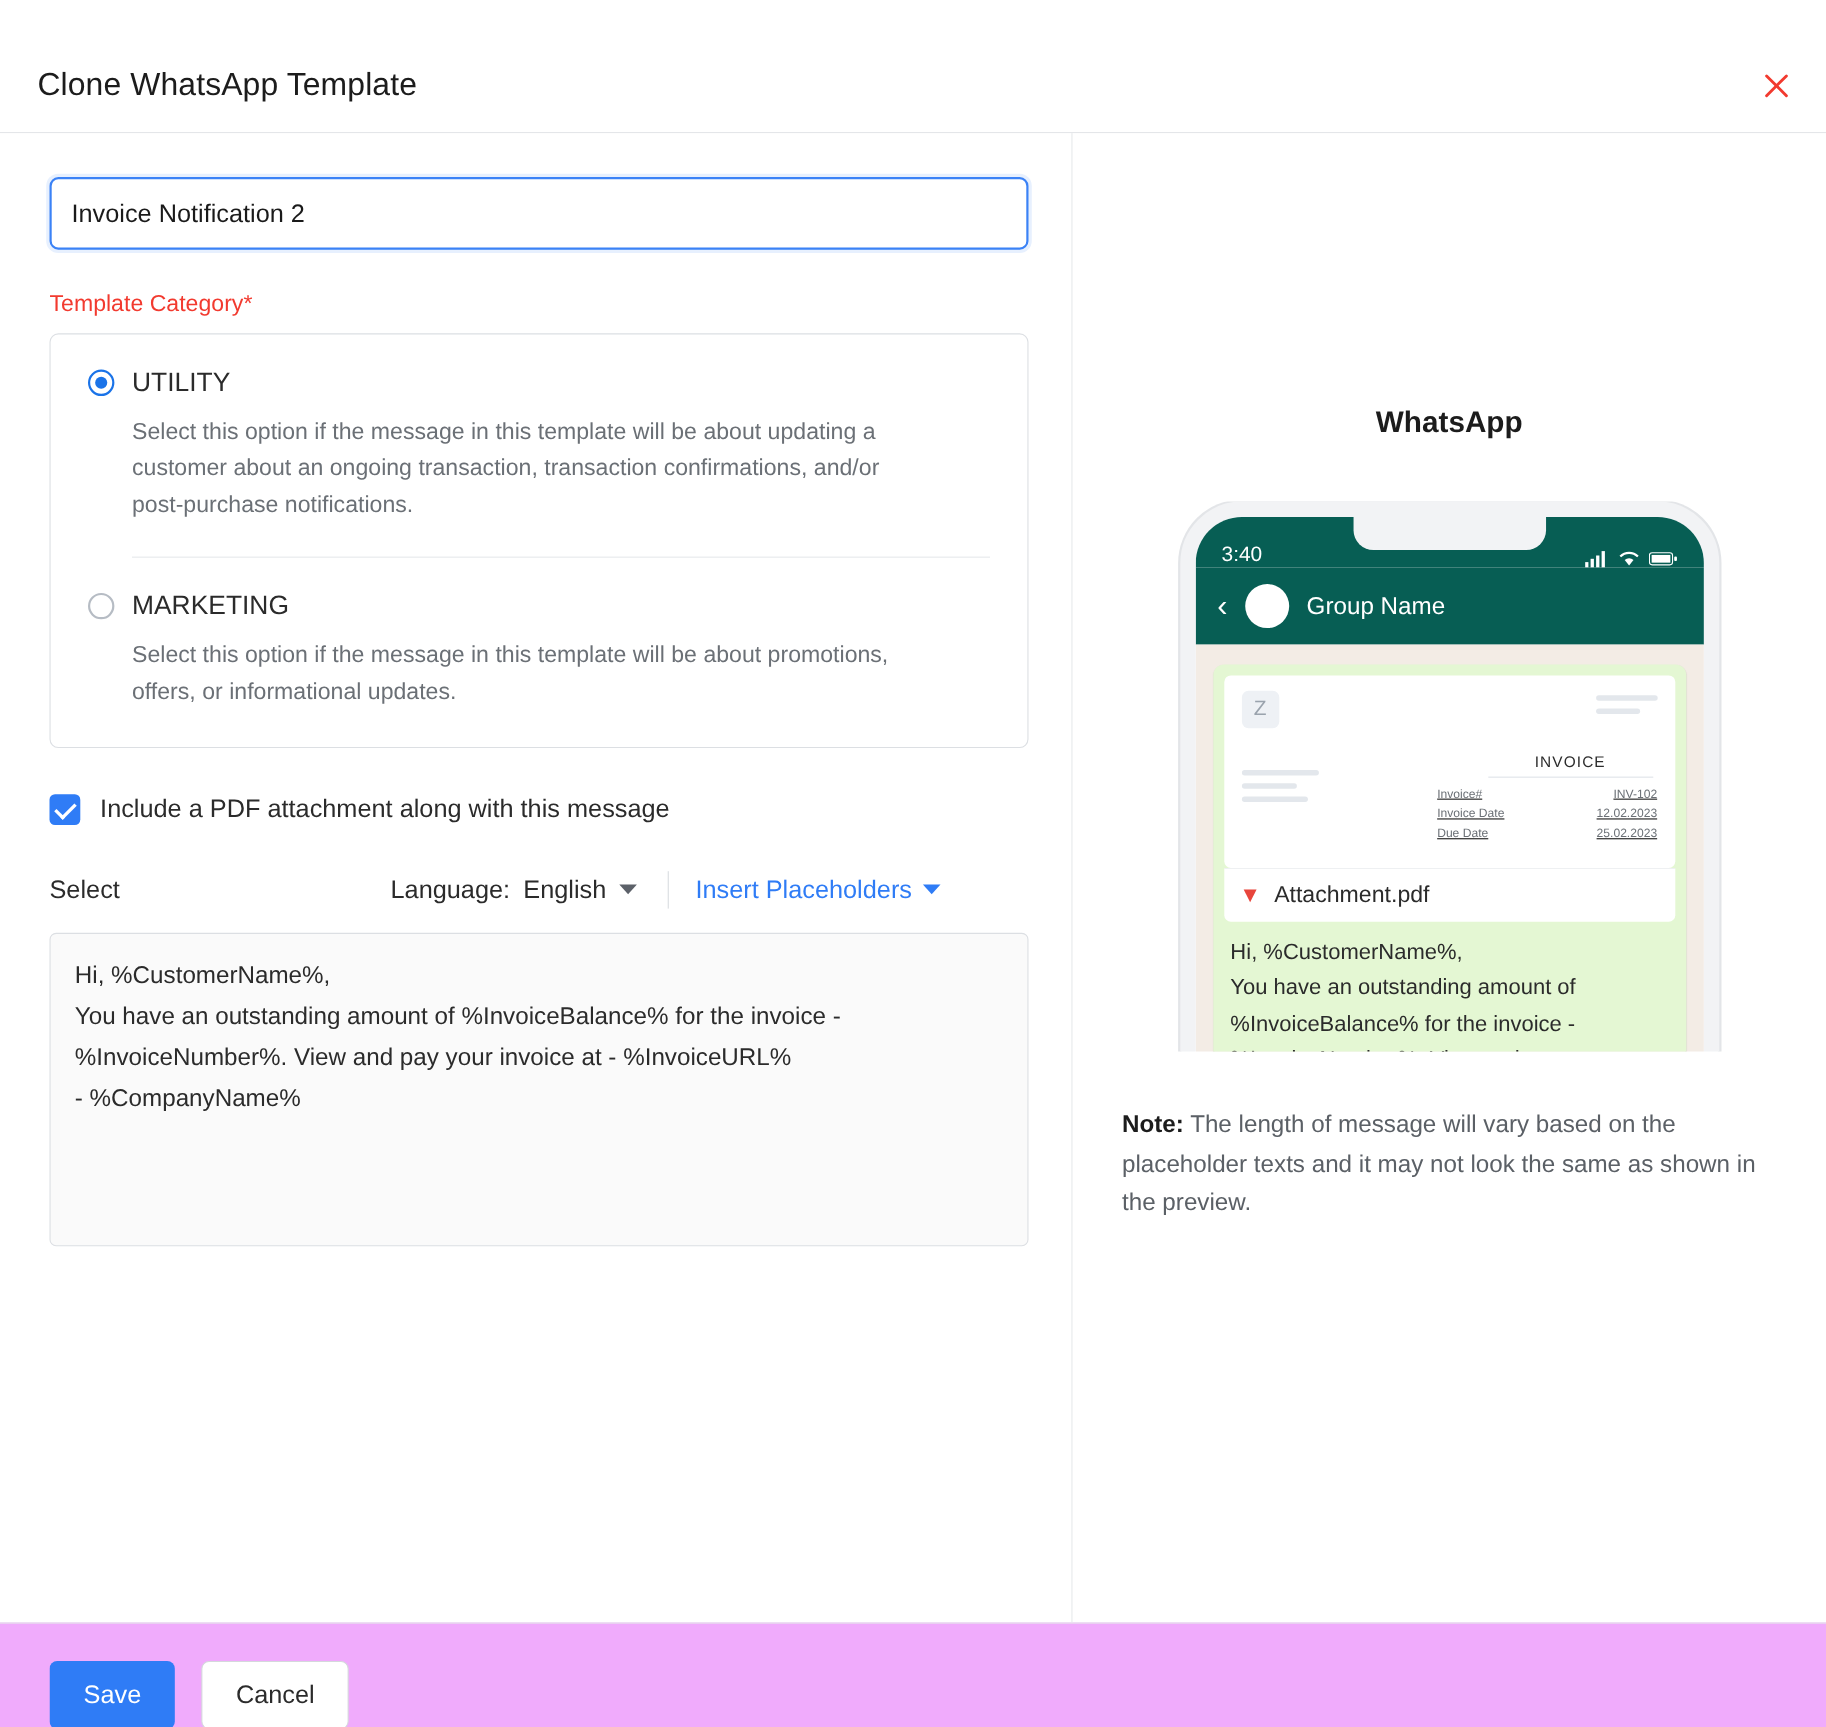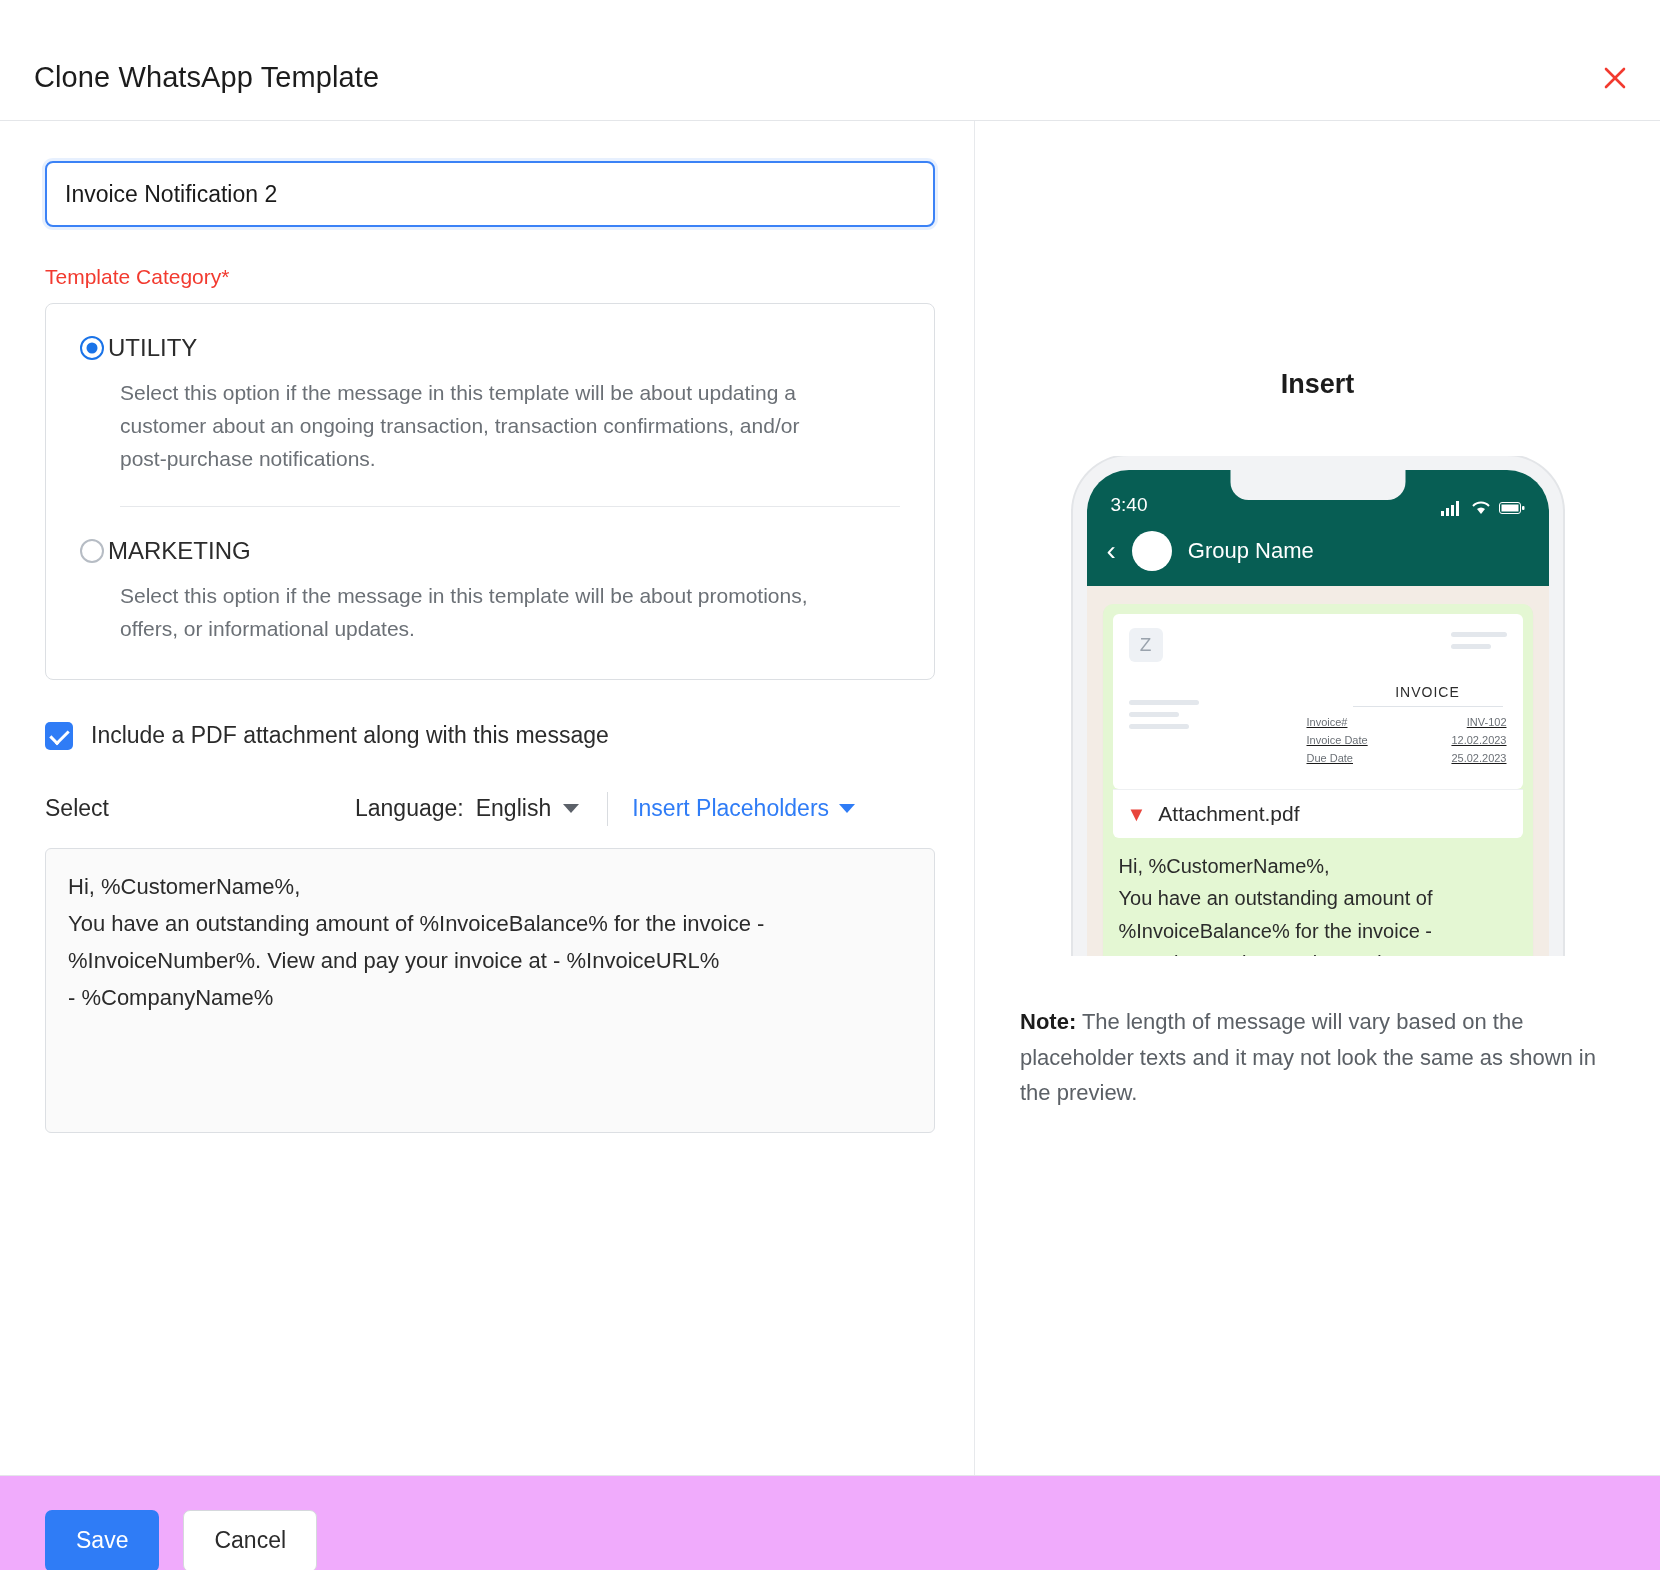--- a/index.html
+++ b/index.html
@@ -89,21 +89,21 @@
   .category-box {
     width: 890px;
     border: 1px solid #dcdfe3;
     border-radius: 8px;
     padding: 30px 34px 34px 34px;
     background: #fff;
   }
   .radio-row {
     display: flex;
     align-items: center;
-    gap: 4px;
+    gap: 16px;
   }
   .radio {
     width: 24px; height: 24px;
     border-radius: 50%;
     border: 2px solid #b6bcc4;
     background: #fff;
     flex: 0 0 24px;
     position: relative;
     cursor: pointer;
   }
@@ -461,21 +461,21 @@
       </div>
 
       <textarea class="msg-area" style="">Hi, %CustomerName%,
 You have an outstanding amount of %InvoiceBalance% for the invoice - %InvoiceNumber%. View and pay your invoice at - %InvoiceURL%
 - %CompanyName%</textarea>
 
     </div>
 
     <div class="right-pane">
 
-      <div class="preview-title">Insert</div>
+      <div class="preview-title">WhatsApp</div>
 
       <div class="phone-wrap">
         <div class="phone">
 
           <div class="wa-status">
             <span>3:40</span>
             <span class="icons">
               <svg width="22" height="16" viewBox="0 0 22 16">
                 <rect x="0" y="11" width="3" height="5" fill="#fff"></rect>
                 <rect x="5" y="8" width="3" height="8" fill="#fff"></rect>

